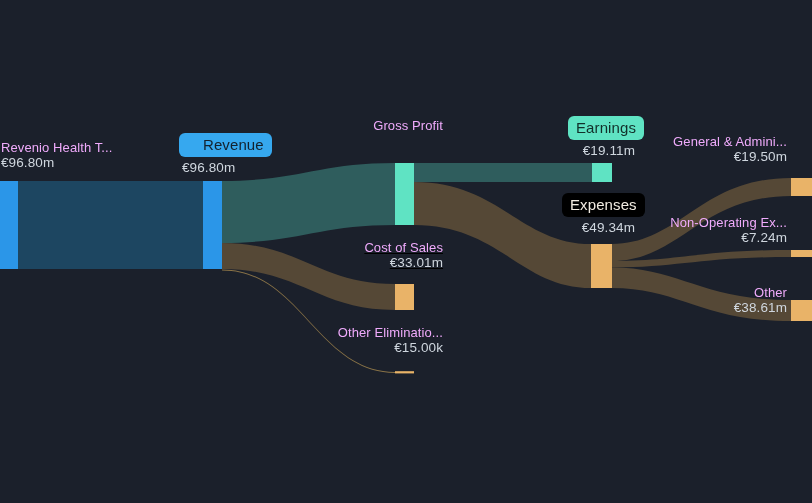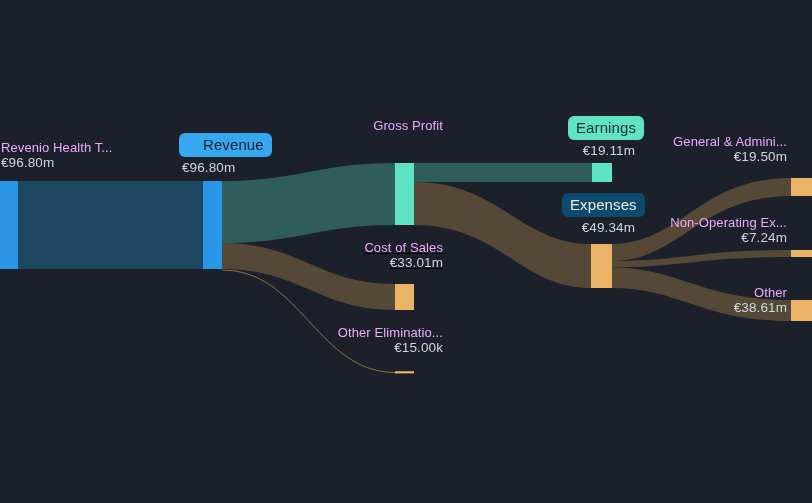--- a/index.html
+++ b/index.html
@@ -23,21 +23,21 @@
   .lbl.left  { text-align:left; }
 
   .badge {
     position:absolute; display:inline-block;
     padding:3px 8px 4px 8px; border-radius:6px;
     font-size:15px; line-height:1.15; letter-spacing:.1px;
     white-space:nowrap;
   }
   .badge.revenue  { background:#36a8ef; color:#13212e; }
   .badge.earnings { background:#5fe3c3; color:#12302a; }
-  .badge.expenses { background:#0c4a6e; color:#f2ece2;text-align:center; }
+  .badge.expenses { background:#000000; color:#f2ece2;text-align:center; }
 </style>
 </head>
 <body>
 
 <div id="stage">
 
   <svg id="sankey-svg" viewBox="0 0 812 503" preserveAspectRatio="none">
 
     <g>
 

